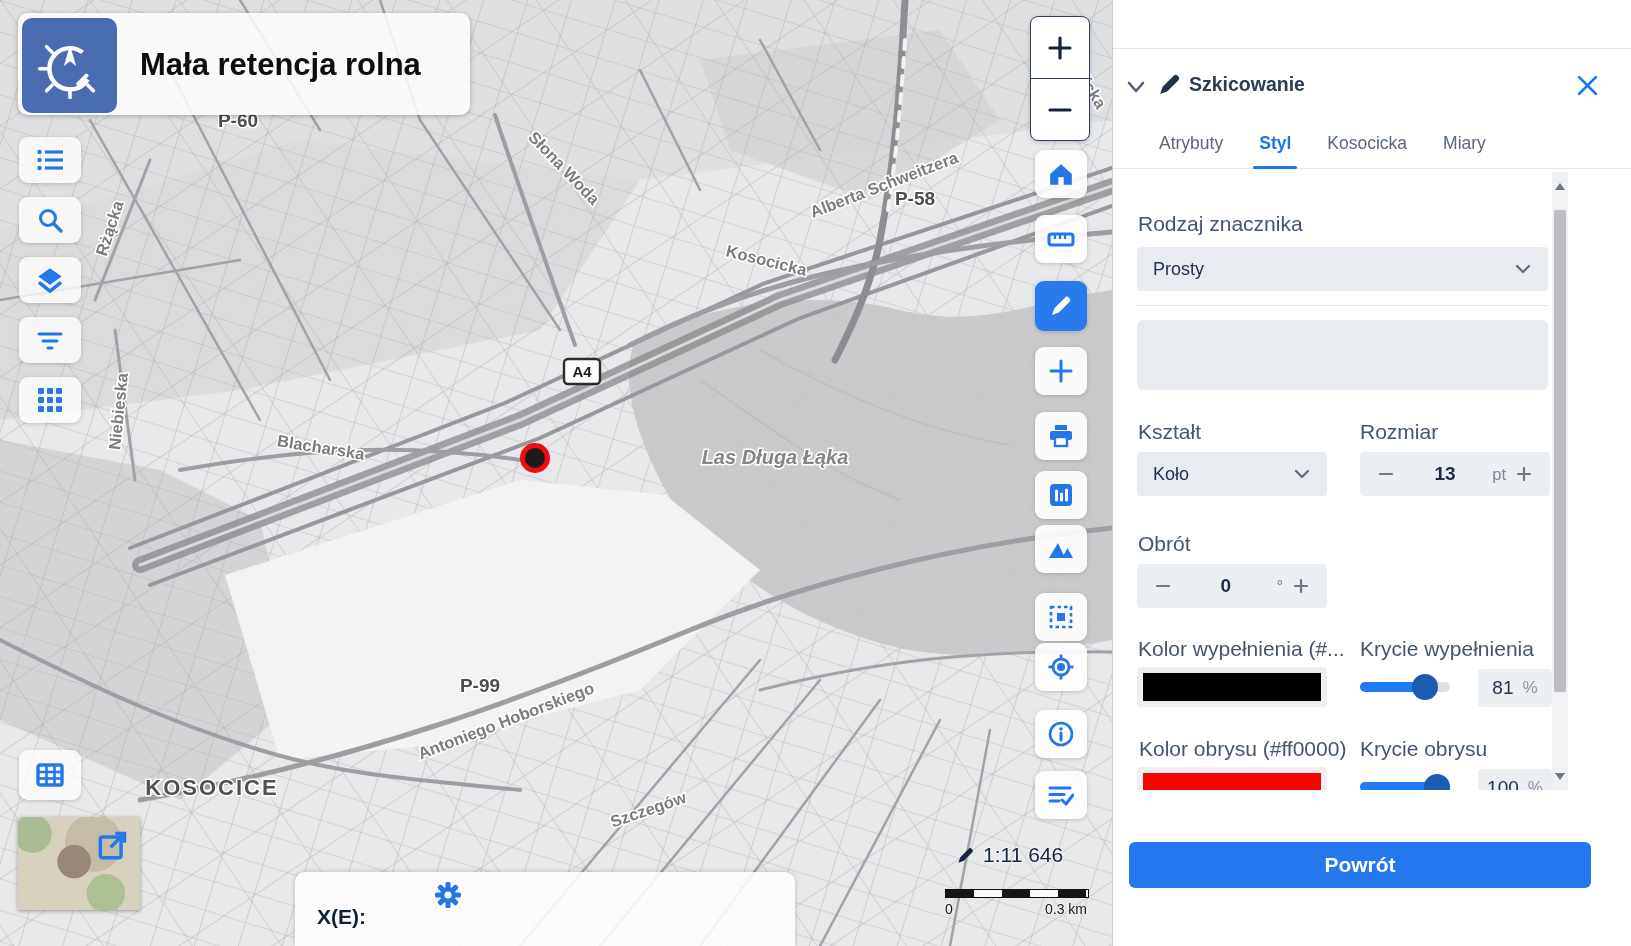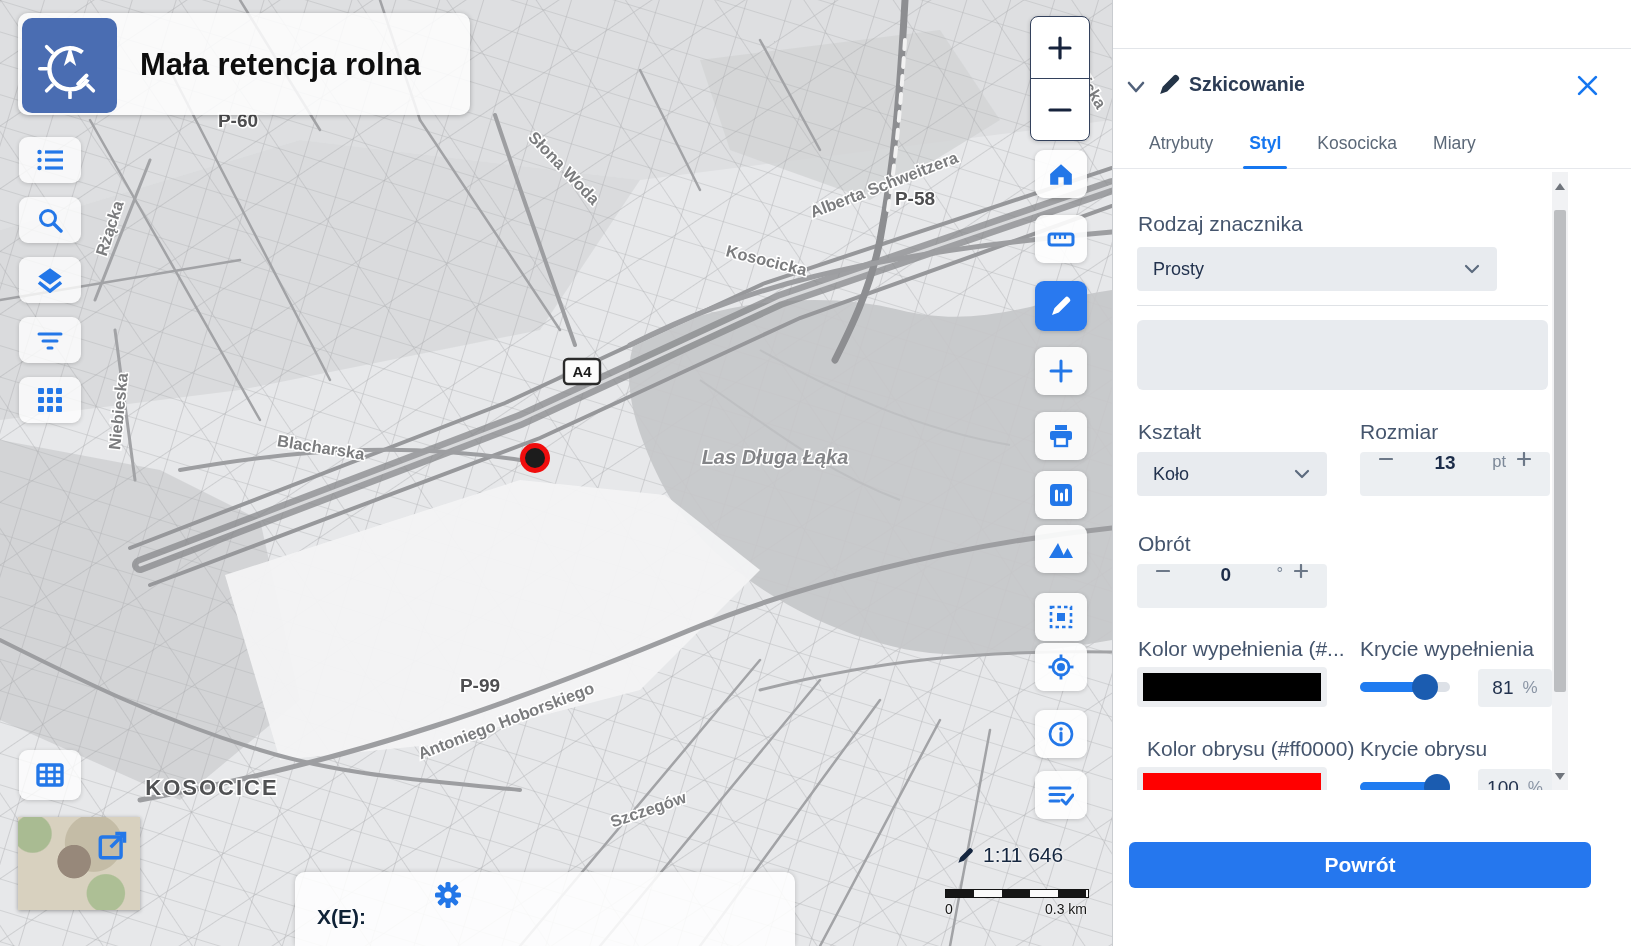--- a/index.html
+++ b/index.html
@@ -67,34 +67,34 @@
   .hamburger i{display:block;height:3.2px;background:#16233c;border-radius:2px;}
   .p-title{position:absolute;left:52px;top:11px;font-size:22px;font-weight:700;color:#16233c;}
   .p-close{position:absolute;right:28px;top:12px;cursor:pointer;}
   .p-div{position:absolute;left:0;top:48px;width:100%;height:1px;background:#e2e5e9;}
   .sec-head{position:absolute;left:0;top:66px;width:100%;height:40px;}
   .sec-chevron{position:absolute;left:12px;top:10px;cursor:pointer;}
   .sec-pencil{position:absolute;left:44px;top:6px;}
   .sec-title{position:absolute;left:76px;top:7px;font-size:19.5px;font-weight:700;color:#2c3c55;}
   .sec-close{position:absolute;right:32px;top:8px;cursor:pointer;}
   .tabs{position:absolute;left:0;top:126px;width:100%;height:43px;display:flex;
-        padding-left:36px;gap:36px;box-sizing:border-box;border-bottom:1px solid #e6e8ec;}
+        padding-left:46px;gap:36px;box-sizing:border-box;border-bottom:1px solid #e6e8ec;}
   .tab{font-size:17.5px;color:#5b6878;padding-top:7px;position:relative;cursor:pointer;}
   .tab.active{color:#1677f0;font-weight:700;}
   .tab.active::after{content:"";position:absolute;left:-6px;right:-6px;bottom:-1px;height:3.4px;
                      background:#1677f0;border-radius:2px;}
   .scroll-area{position:absolute;left:0;top:172px;width:100%;height:618px;overflow:hidden;}
   .flabel{position:absolute;font-size:21px;color:#45556d;}
   .select{position:absolute;height:44px;background:#e8ebef;border-radius:4px;display:flex;
           align-items:center;padding:0 16px;box-sizing:border-box;font-size:18px;color:#22324e;cursor:pointer;}
   .select .chev{margin-left:auto;}
   .hr{position:absolute;height:1px;background:#dfe2e6;}
   .preview{position:absolute;background:#e8ebef;border-radius:6px;}
   .stepper{position:absolute;height:44px;background:#eceff2;border-radius:4px;display:flex;
-           align-items:flex-start;box-sizing:border-box;padding:0 12px;}
+           align-items:center;box-sizing:border-box;padding:0 12px;}
   .stepper .sbtn{width:28px;display:flex;align-items:center;justify-content:center;cursor:pointer;}
   .stepper .sval{flex:1;text-align:center;font-size:19px;font-weight:700;color:#1c2c49;}
   .stepper .sunit{font-size:16.5px;color:#7c8898;margin:0 4px 0 2px;}
   .swatch{position:absolute;height:40px;background:#eceef1;border-radius:4px;padding:6px;
           box-sizing:border-box;cursor:pointer;}
   .swatch .chip{width:100%;height:100%;}
   .slider{position:absolute;width:90px;height:26px;cursor:pointer;}
   .slider .track{position:absolute;left:0;right:0;top:8px;height:10px;border-radius:5px;background:#dde1e7;}
   .slider .slider-fill{position:absolute;left:0;top:8px;height:10px;border-radius:5px;background:#1f7bf0;}
   .slider .slider-handle{position:absolute;top:0;width:26px;height:26px;border-radius:50%;background:#1b5cb0;}
@@ -420,21 +420,21 @@
 
     <div class="tabs">
       <div class="tab">Atrybuty</div>
       <div class="tab active">Styl</div>
       <div class="tab">Kosocicka</div>
       <div class="tab">Miary</div>
     </div>
 
     <div class="scroll-area">
       <div class="flabel" style="left:25px;top:40px">Rodzaj znacznika</div>
-      <div class="select" style="left:24px;top:75px;width:360px">
+      <div class="select" style="left:24px;top:75px;width:411px">
         <span>Prosty</span>
         <svg class="chev" width="18" height="18" viewBox="0 0 18 18">
           <polyline points="3,6 9,12 15,6" fill="none" stroke="#5c6b7e" stroke-width="2.2" stroke-linecap="round" stroke-linejoin="round"></polyline>
         </svg>
       </div>
       <div class="hr" style="left:24px;top:133px;width:411px"></div>
       <div class="preview" style="left:24px;top:148px;width:411px;height:70px"></div>
 
       <div class="flabel" style="left:25px;top:248px">Kształt</div>
       <div class="flabel" style="left:247px;top:248px">Rozmiar</div>
@@ -489,21 +489,21 @@
       <div class="slider" style="left:247px;top:502px">
         <div class="track"></div>
         <div class="slider-fill" style="width: 81%;"></div>
         <div class="slider-handle" style="left: calc(81% - 21px);"></div>
       </div>
       <div class="valbox" style="left:365px;top:497px">
         <span class="vnum">81</span>
         <span class="vunit">%</span>
       </div>
 
-      <div class="flabel" style="left:34px;top:565px">Kolor obrysu (#ff0000)</div>
+      <div class="flabel" style="left:26px;top:565px">Kolor obrysu (#ff0000)</div>
       <div class="flabel" style="left:247px;top:565px">Krycie obrysu</div>
       <div class="swatch" style="left:24px;top:595px;width:190px">
         <div class="chip" style="background: rgb(255, 0, 0);"></div>
       </div>
       <div class="slider" style="left:247px;top:602px">
         <div class="track"></div>
         <div class="slider-fill" style="width: 100%;"></div>
         <div class="slider-handle" style="left: calc(100% - 26px);"></div>
       </div>
       <div class="valbox" style="left:365px;top:597px">

